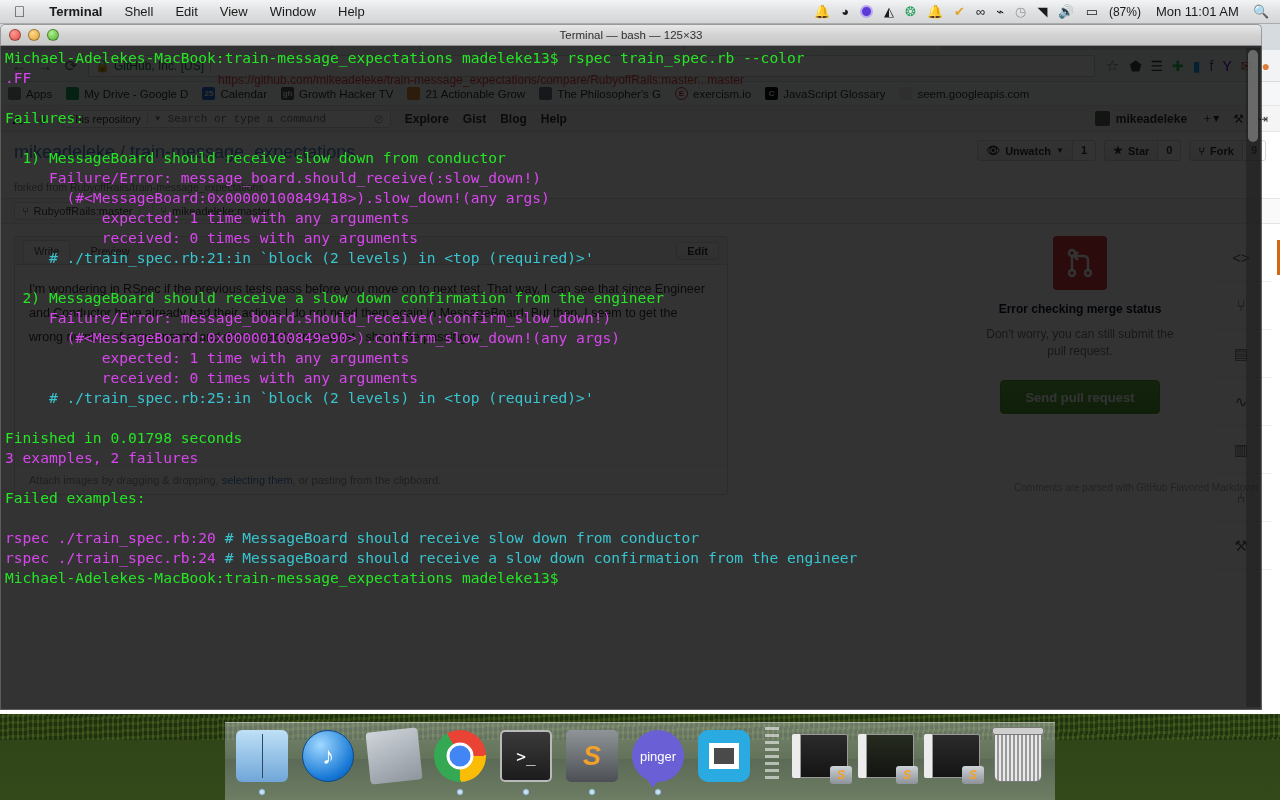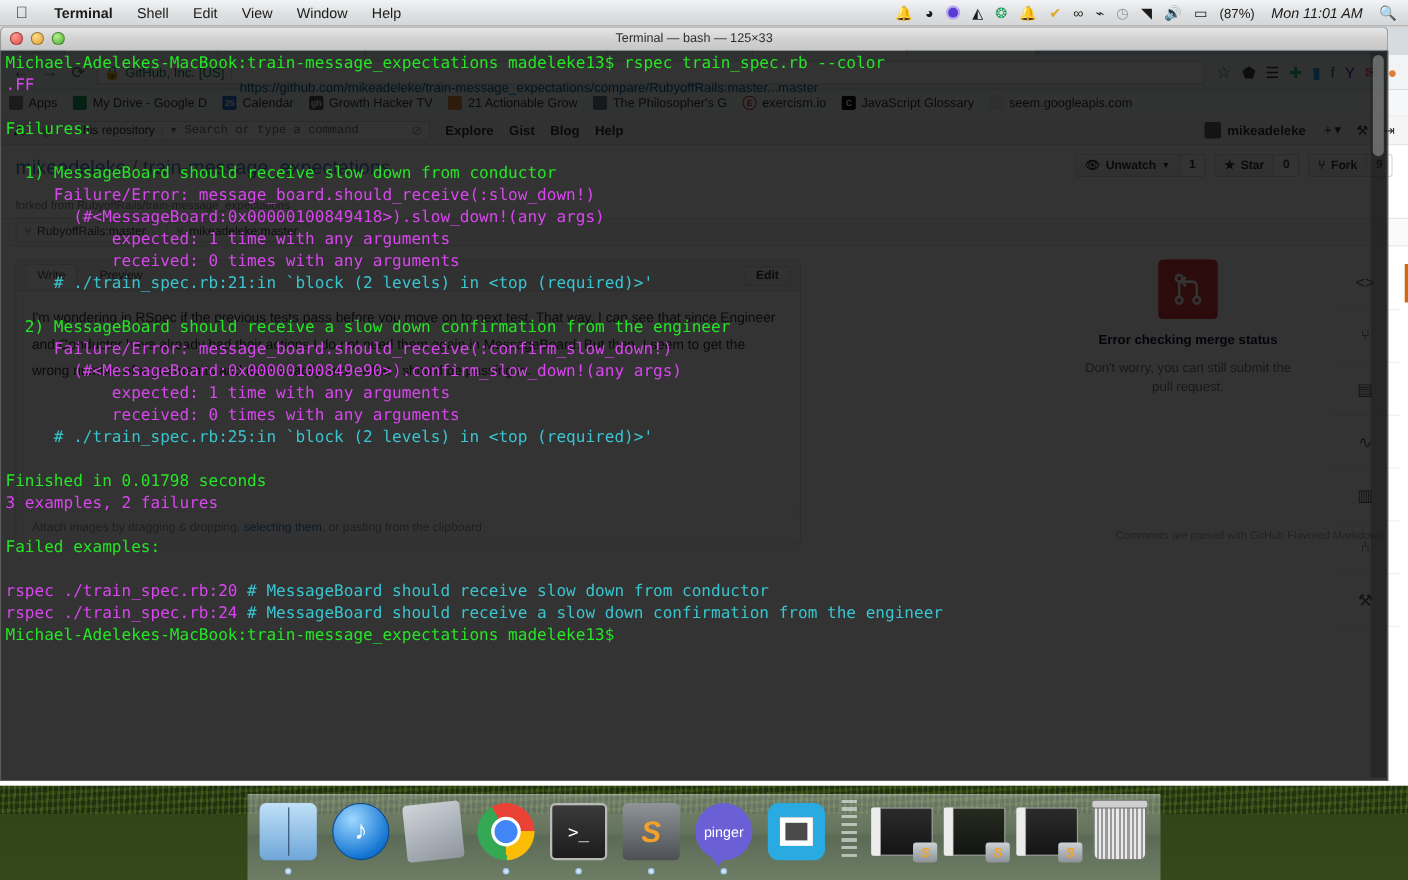--- a/index.html
+++ b/index.html
@@ -39,21 +39,21 @@
     display: flex; align-items: center;
     font-size: 13px; color: #1a1a1a;
     z-index: 60;
   }
   #menubar .apple { padding: 0 13px 0 14px; font-size: 15px; line-height: 1; color:#2b2b2b; }
   #menubar .mi { padding: 0 11px; white-space: nowrap; }
   #menubar .mi.app-name { font-weight: bold; }
   #menubar .spacer { flex: 1; }
   #menubar .status { display:flex; align-items:center; gap: 11px; padding-right: 10px; }
   #menubar .status .si { font-size: 13px; line-height:1; display:flex; align-items:center; }
-  #menubar .clock { font-size: 13px; padding: 0 4px; white-space: nowrap; font-style: italic; }
+  #menubar .clock { font-size: 13px; padding: 0 4px; white-space: nowrap; }
   #menubar .batt { font-size: 12px; white-space: nowrap; }
 
   .dot-ic { width:13px; height:13px; border-radius:50%; display:inline-block; }
 
   
   #chrome-win {
     position: absolute; left: 0; top: 24px; width: 1280px; height: 690px;
     background: #ffffff;
     z-index: 10;
     overflow: hidden;
@@ -73,21 +73,21 @@
     height: 32px; background: #f1f3f4; display:flex; align-items:center;
     gap: 8px; padding: 0 10px; border-bottom:1px solid #d8dade;
   }
   .nav-ic { color:#5f6368; font-size: 15px; width:18px; text-align:center;}
   #urlbox {
     flex:1; height: 22px; background:#fff; border:1px solid #cfd3d7; border-radius:2px;
     display:flex; align-items:center; padding: 0 6px; font-size: 12px; gap:5px;
   }
   #url-secure { color:#0b8043; display:flex; align-items:center; gap:4px; font-size:12px;
                 border-right:1px solid #cfd3d7; padding-right:6px; margin-right:2px;}
-  #url-text { color:#0369a1; white-space:nowrap; overflow:hidden;margin-top:28px; }
+  #url-text { color:#ef4444; white-space:nowrap; overflow:hidden;margin-top:28px; }
   #omni-icons { display:flex; align-items:center; gap:9px; font-size:14px; }
   #chrome-bookmarks {
     height: 24px; background:#f6f7f8; display:flex; align-items:center;
     gap: 14px; padding: 0 8px; font-size: 11.5px; color:#333;
     border-bottom:1px solid #e2e4e7;
   }
   .bm { display:flex; align-items:flex-end; gap:5px; white-space:nowrap; overflow:hidden; }
   .bm .favicon { width:13px; height:13px; border-radius:2px; flex:none;
                  display:inline-flex; align-items:center; justify-content:center;
                  font-size:8px; color:#fff; font-weight:bold; }
@@ -458,20 +458,21 @@
             <circle cx="5" cy="5" r="3"></circle>
               <circle cx="5" cy="25" r="3"></circle>
               <circle cx="21" cy="25" r="3"></circle>
             <path d="M5 8 V22"></path>
               <path d="M21 22 V12 Q21 8 16 8 H8"></path>
               <path d="M11 4 L7 8 L11 12"></path>
           </svg>
         </div>
         <div id="gh-merge-title">Error checking merge status</div>
         <div id="gh-merge-sub">Don't worry, you can still submit the pull request.</div>
+        <div id="gh-send-btn">Send pull request</div>
       </div>
 
       <div id="gh-rightrail">
         <div class="rail-item active">&lt;&gt;</div>
         <div class="rail-item">⑂</div>
         <div class="rail-item">▤</div>
         <div class="rail-item">∿</div>
         <div class="rail-item">▥</div>
         <div class="rail-item">⑃</div>
         <div class="rail-item">⚒</div>

